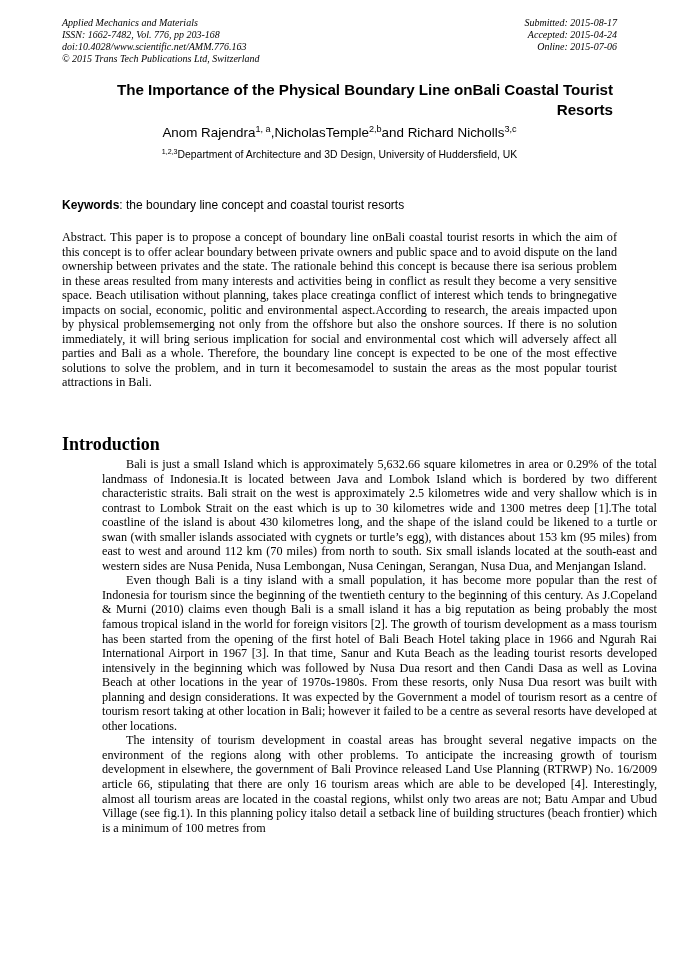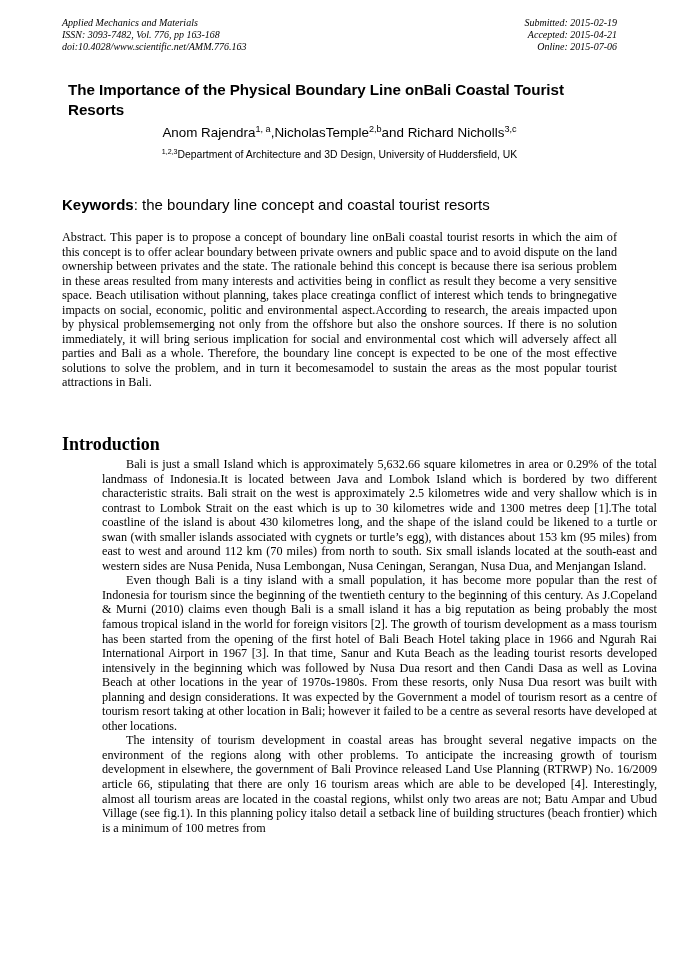--- a/index.html
+++ b/index.html
@@ -42,21 +42,21 @@
   }
   .journal-header .left { text-align: left; }
   .journal-header .right { text-align: right; }
 
   
   .title {
     position: absolute;
     top: 80px;
     left: 6px;
     width: 545px;
-    text-align: left;
+    text-align: right;
     font-family: "Liberation Sans", "DejaVu Sans", sans-serif;
     font-weight: bold;
     font-size: 15.2px;
     line-height: 20px;
     letter-spacing: -0.05px;
   }
 
   
   .authors {
     position: absolute;
@@ -94,21 +94,21 @@
     line-height: 0;
   }
 
   
   .keywords {
     position: absolute;
     top: 198px;
     left: 0;
     width: 555px;
     font-family: "Liberation Sans", "DejaVu Sans", sans-serif;
-    font-size: 15px;
+    font-size: 12px;
     line-height: 14px;
   }
   .keywords b { font-weight: bold; }
 
   
   .abstract {
     position: absolute;
     top: 230px;
     left: 0;
     width: 555px;
@@ -146,29 +146,33 @@
   }
 </style>
 </head>
 <body>
 
 <div class="page">
 
   <div class="journal-header">
     <div class="row">
       <span class="left">Applied Mechanics and Materials</span>
-      <span class="right">Submitted: 2015-02-19</span>
+      <span class="right">Submitted: 2015-08-17</span>
     </div>
     <div class="row">
-      <span class="left">ISSN: 3093-7482, Vol. 776, pp 163-168</span>
-      <span class="right">Accepted: 2015-04-21</span>
+      <span class="left">ISSN: 1662-7482, Vol. 776, pp 203-168</span>
+      <span class="right">Accepted: 2015-04-24</span>
     </div>
     <div class="row">
       <span class="left">doi:10.4028/www.scientific.net/AMM.776.163</span>
       <span class="right">Online: 2015-07-06</span>
+    </div>
+    <div class="row">
+      <span class="left">© 2015 Trans Tech Publications Ltd, Switzerland</span>
+      <span class="right"></span>
     </div>
   </div>
 
   <div class="title">The Importance of the Physical Boundary Line onBali Coastal Tourist Resorts</div>
 
   <div class="authors"><span>Anom Rajendra</span><sup>1, a</sup><span>,</span><span>NicholasTemple</span><sup>2,b</sup><span>and </span><span>Richard Nicholls</span><sup>3,c</sup></div>
 
   <div class="affiliation"><sup>1,2,3</sup><span>Department of Architecture and 3D Design, University of Huddersfield, UK</span></div>
 
 

